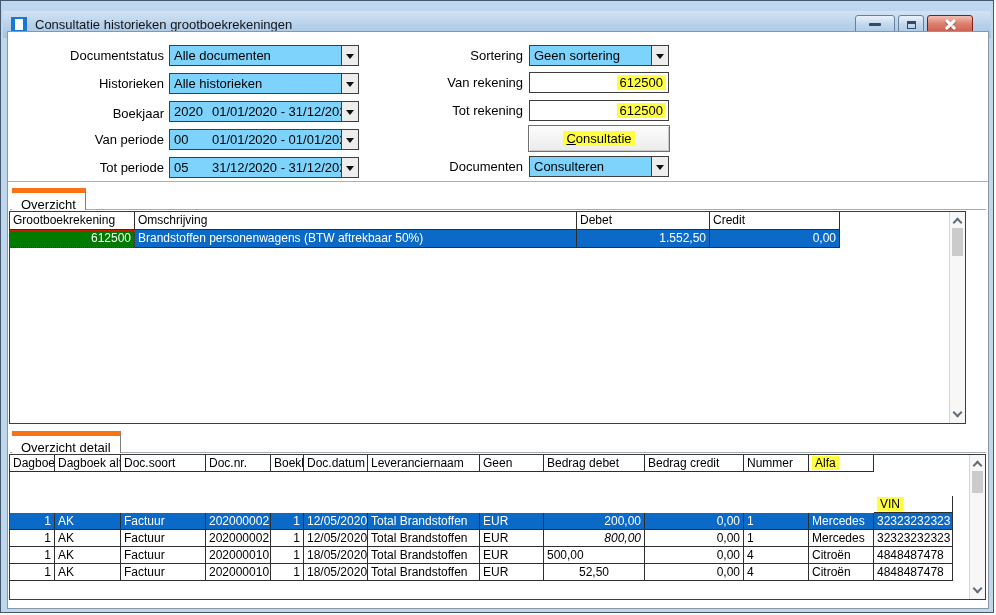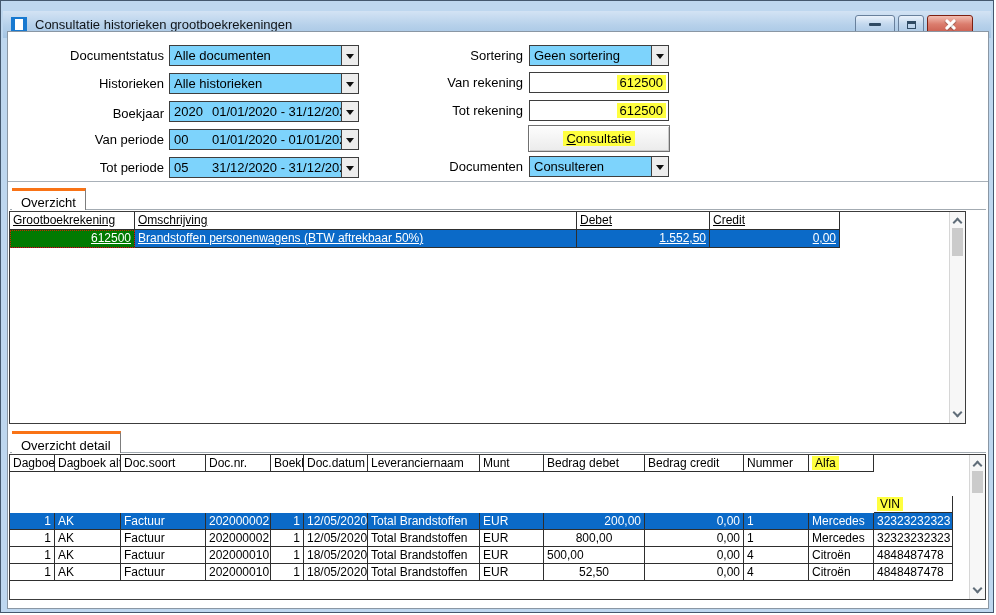--- a/index.html
+++ b/index.html
@@ -41,29 +41,29 @@
   .combo .dd::after{content:"";border:4px solid transparent;border-top:5px solid #111;margin-top:5px;}
   .tfield{position:absolute;height:21px;background:#fff;border:1px solid #3e3e3e;display:flex;align-items:center;justify-content:flex-end;padding-right:2px;}
   .hl{background:var(--highlight-yellow,#ffff3f);padding:0 3px;display:inline-block;}
   .push-btn{position:absolute;background:linear-gradient(#fdfdfd,#ebebeb);border:1px solid #707070;
     box-shadow:inset 1px 1px 0 #fff, inset -1px -1px 0 #c9c9c9;
     display:flex;align-items:center;justify-content:center;}
   .push-btn .hl::first-letter{text-decoration:underline;}
   
   .tabstrip{position:absolute;left:2px;right:2px;height:22px;border-bottom:1px solid #a3abb2;}
   .tab{display:inline-block;margin-left:2px;height:22px;padding:4px 9px 0 9px;background:#fff;
-    border-right:1px solid #7d7d7d;border-top:3px solid #f97316;white-space:nowrap;}
+    border-right:1px solid #7d7d7d;border-top:5px solid #f97316;white-space:nowrap;}
   
   .gridbox{position:absolute;background:#fff;border:1px solid #3c3c3c;}
   .gridcells{position:absolute;left:0;top:0;right:16px;bottom:0;overflow:hidden;background:#fff;}
   .hrow{display:flex;width:max-content;background:#fff;}
   .hcell{border-right:1px solid #2e2e2e;border-bottom:1px solid #2e2e2e;padding:1px 3px;font-size:12px;white-space:nowrap;overflow:hidden;}
   .drow{display:flex;width:max-content;}
   .dcell{border-right:1px solid #2e2e2e;border-bottom:1px solid #2e2e2e;padding:1px 3px;font-size:12px;white-space:nowrap;overflow:hidden;}
-  .g1 .hcell,.g1 .dcell{height:18px;line-height:15px;text-decoration:underline;}
+  .g1 .hcell,.g1 .dcell{height:18px;line-height:15px;}
   .g2 .hcell,.g2 .dcell{height:17px;line-height:14px;}
   .drow.sel .dcell{background:var(--selection-blue,#0b6ac8);color:#fff;}
   .dcell.focus-cell{background:var(--focus-green,#017a01) !important;color:#fff;outline:1px dotted #cc2200;outline-offset:-1px;}
   
   .vscroll{position:absolute;top:0;right:0;bottom:0;width:16px;background:#f7f7f7;border-left:1px solid #d6d6d6;}
   .sb-btn{position:absolute;left:0;right:0;height:15px;display:flex;align-items:center;justify-content:center;}
   .sb-btn.up{top:1px;}
   .sb-btn.down{bottom:1px;}
   .chev{width:7px;height:7px;border-right:2px solid #606d79;border-bottom:2px solid #606d79;}
   .chev.u{transform:rotate(-135deg);margin-top:4px;}
@@ -189,21 +189,21 @@
     <div class="gridbox g2" style="left:1px;top:422px;width:977px;height:146px;">
       <div class="gridcells">
           <div class="hrow">
             <div class="hcell" style="width: 45px;">Dagboe</div>
             <div class="hcell" style="width: 66px;">Dagboek alfa</div>
             <div class="hcell" style="width: 85px;">Doc.soort</div>
             <div class="hcell" style="width: 65px;">Doc.nr.</div>
             <div class="hcell" style="width: 33px;">Boekh</div>
             <div class="hcell" style="width: 64px;">Doc.datum</div>
             <div class="hcell" style="width: 112px;">Leveranciernaam</div>
-            <div class="hcell" style="width: 64px;">Munt</div>
+            <div class="hcell" style="width: 64px;">Geen</div>
             <div class="hcell" style="width: 101px;">Bedrag debet</div>
             <div class="hcell" style="width: 99px;">Bedrag credit</div>
             <div class="hcell" style="width: 65px;">Nummer</div>
             <div class="hcell" style="width: 65px;"><span class="hl">Alfa</span></div>
             <div class="hcell" style="width: 79px; margin-top: 41px;"><span class="hl">VIN</span></div>
           </div>
           <div class="drow sel">
             <div class="dcell" style="width: 45px; text-align: right;">1</div>
             <div class="dcell" style="width: 66px;">AK</div>
             <div class="dcell" style="width: 85px;">Factuur</div>
@@ -220,21 +220,21 @@
           </div>
           <div class="drow">
             <div class="dcell" style="width: 45px; text-align: right;">1</div>
             <div class="dcell" style="width: 66px;">AK</div>
             <div class="dcell" style="width: 85px;">Factuur</div>
             <div class="dcell" style="width: 65px; text-align: right;">202000002</div>
             <div class="dcell" style="width: 33px; text-align: right;">1</div>
             <div class="dcell" style="width: 64px;">12/05/2020</div>
             <div class="dcell" style="width: 112px;">Total Brandstoffen</div>
             <div class="dcell" style="width: 64px;">EUR</div>
-            <div class="dcell" style="width: 101px; text-align: center;">800,00</div>
+            <div class="dcell" style="width: 101px; text-align: right; font-style: italic;">800,00</div>
             <div class="dcell" style="width: 99px; text-align: right;">0,00</div>
             <div class="dcell" style="width: 65px;">1</div>
             <div class="dcell" style="width: 65px;">Mercedes</div>
             <div class="dcell" style="width: 79px;">32323232323</div>
           </div>
           <div class="drow">
             <div class="dcell" style="width: 45px; text-align: right;">1</div>
             <div class="dcell" style="width: 66px;">AK</div>
             <div class="dcell" style="width: 85px;">Factuur</div>
             <div class="dcell" style="width: 65px; text-align: right;">202000010</div>

